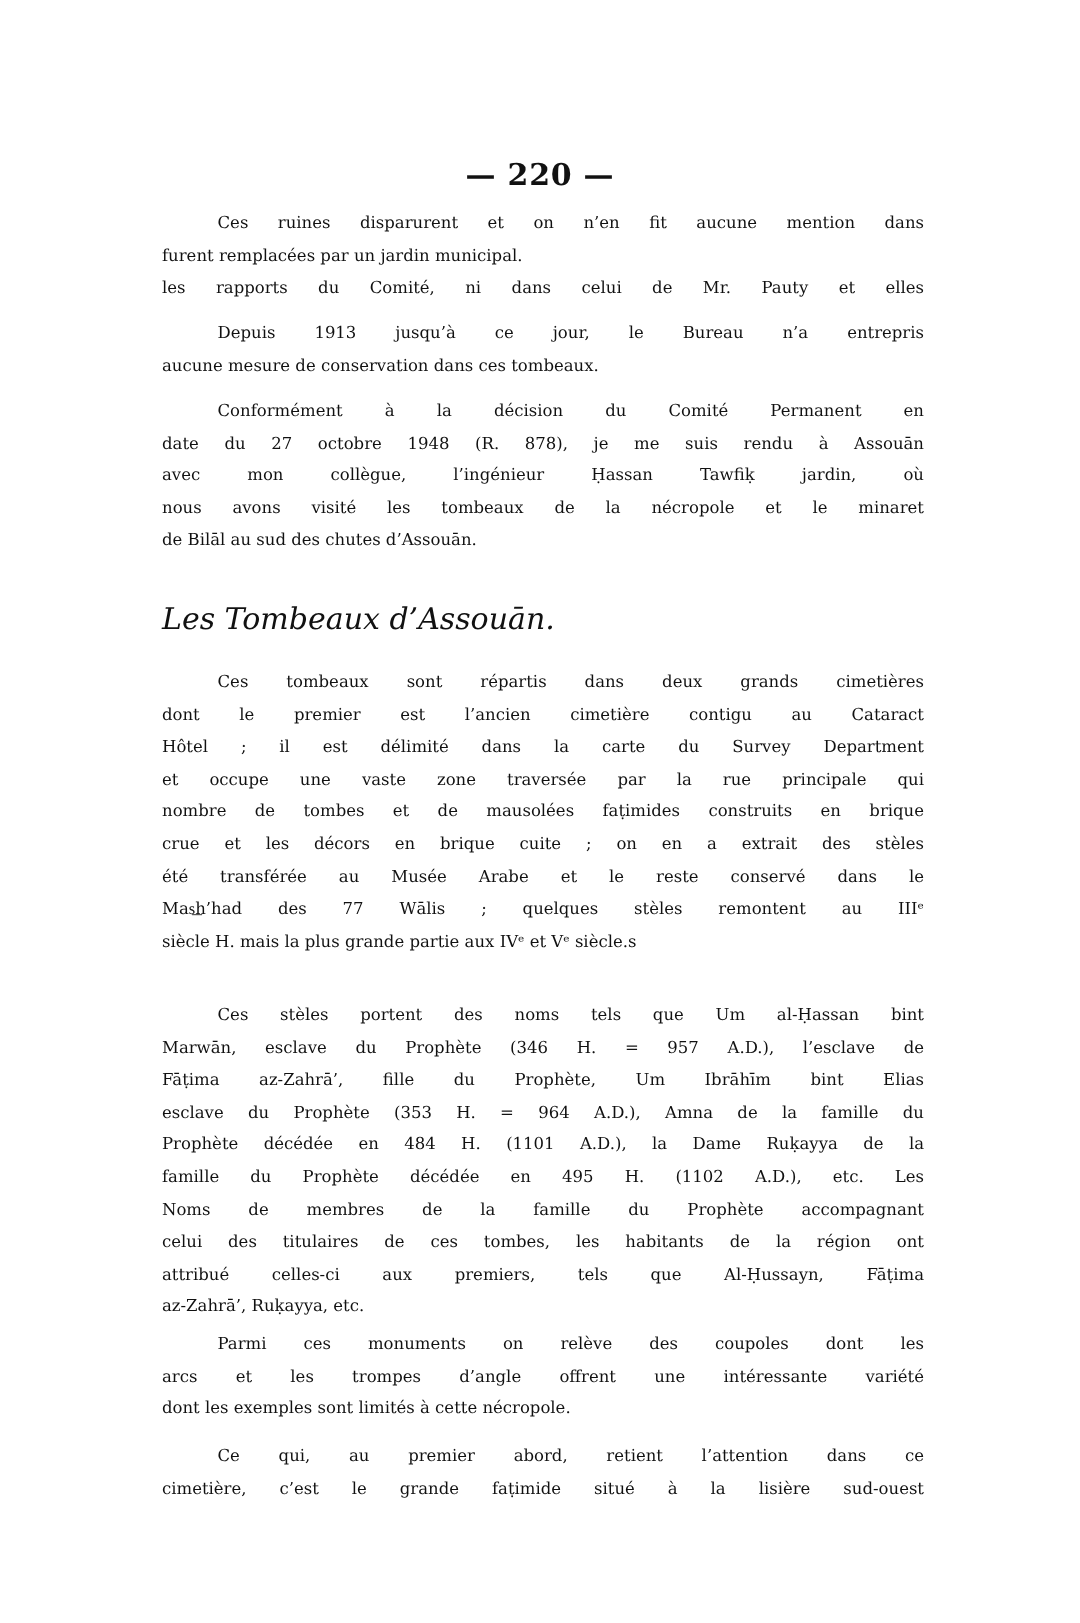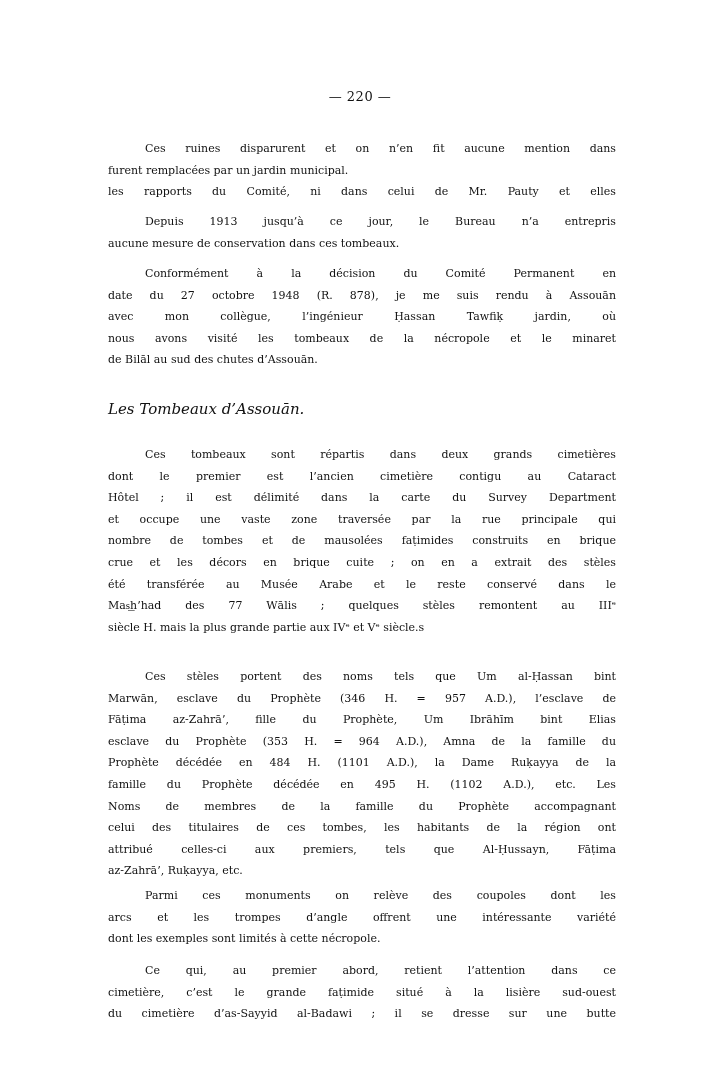--- a/index.html
+++ b/index.html
@@ -3,36 +3,36 @@
 <meta charset="utf-8">
 <style>
   html, body { margin: 0; padding: 0; background: #ffffff; }
   body { width: 720px; height: 1082px; position: relative; overflow: hidden; }
   .page {
     position: absolute; left: 0; top: 0; width: 720px; height: 1082px;
     font-family: "DejaVu Serif", "Liberation Serif", serif;
     color: #111111;
   }
   .page-number {
-    position: absolute; top: 89px; left: 0; width: 720px; text-align: center;
-    font-size: 13px; font-weight: normal; letter-spacing: 0.5px;
+    position: absolute; top: 104px; left: 0; width: 720px; text-align: center;
+    font-size: 20px; font-weight: bold; letter-spacing: 0.5px;
   }
   .text-block {
     position: absolute; left: 108px; width: 508px;
     font-size: 11px; line-height: 21.6px;
   }
   .line {
     display: block; height: 21.6px; white-space: nowrap;
     text-align: justify; text-align-last: justify;
   }
   .line.last { text-align-last: left; }
   .line.indent { padding-left: 37px; }
   .heading {
     position: absolute; left: 108px; top: 400px;
-    font-style: italic; font-size: 15px;
+    font-style: italic; font-size: 20px;
   }
 </style>
 </head>
 <body>
 
 <div class="page">
   <div class="page-number">— 220 —</div>
 
   <div class="text-block" style="top:138px;">
     <span class="line indent">Ces ruines disparurent et on n’en fit aucune mention dans</span>
@@ -82,15 +82,14 @@
 
   <div class="text-block" style="top:885px;">
     <span class="line indent">Parmi ces monuments on relève des coupoles dont les</span>
     <span class="line">arcs et les trompes d’angle offrent une intéressante variété</span>
     <span class="line last">dont les exemples sont limités à cette nécropole.</span>
   </div>
 
   <div class="text-block" style="top:960px;">
     <span class="line indent">Ce qui, au premier abord, retient l’attention dans ce</span>
     <span class="line">cimetière, c’est le grande faṭimide situé à la lisière sud-ouest</span>
-    <span class="line">du cimetière d’as-Sayyid al-Badawi ; il se dresse sur une butte</span>
   </div>
 </div>
 
 </body></html>

